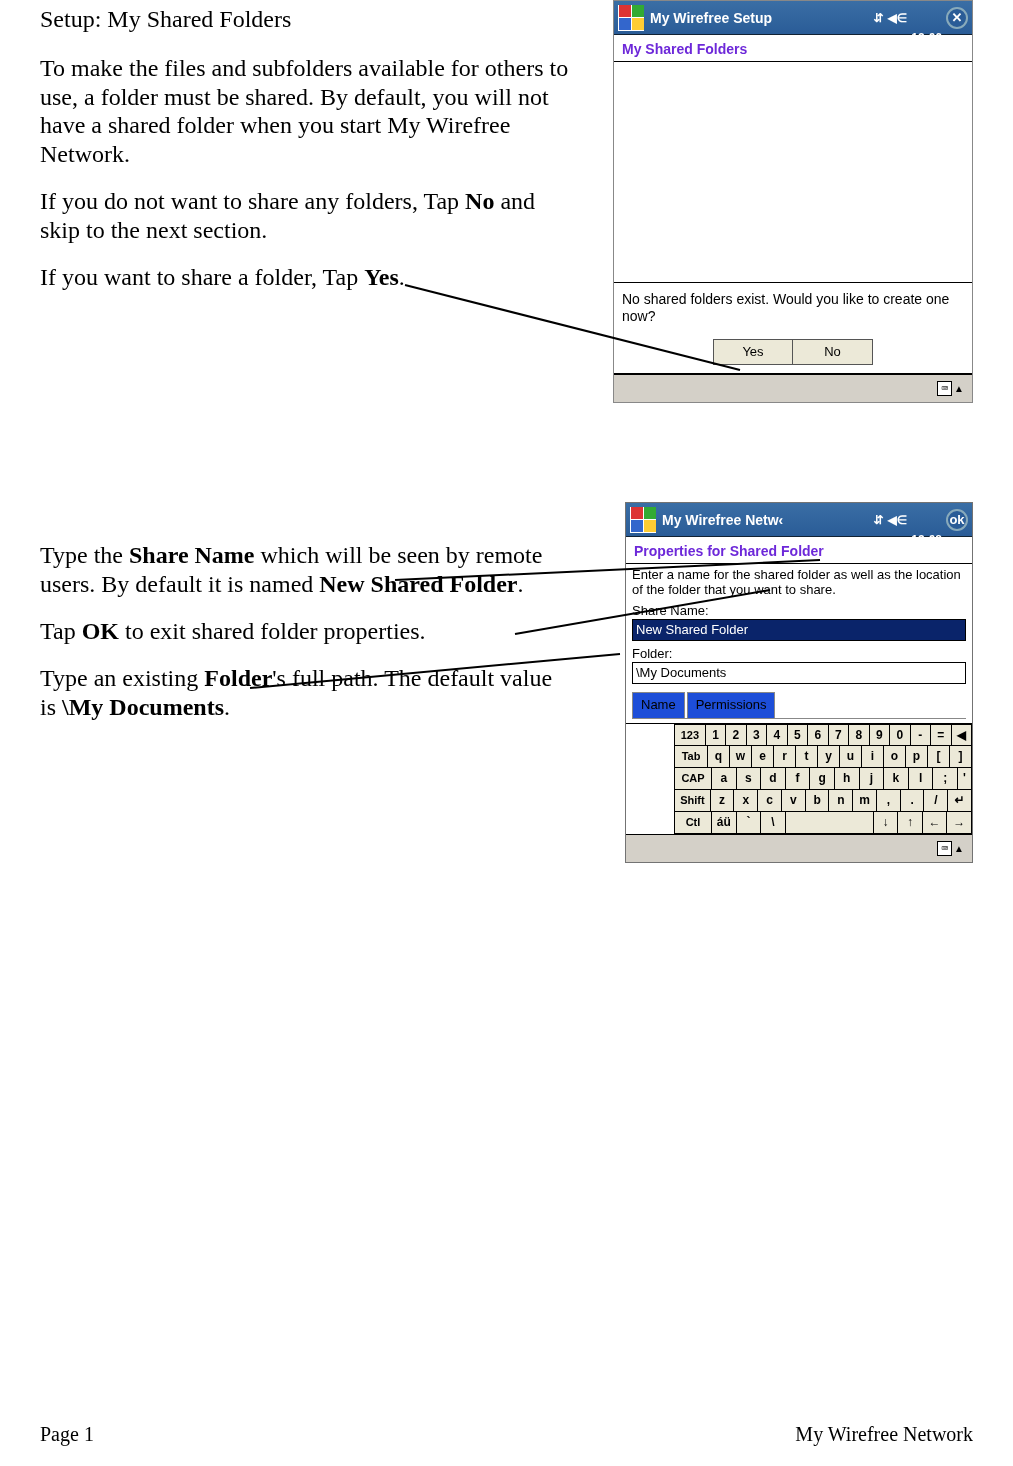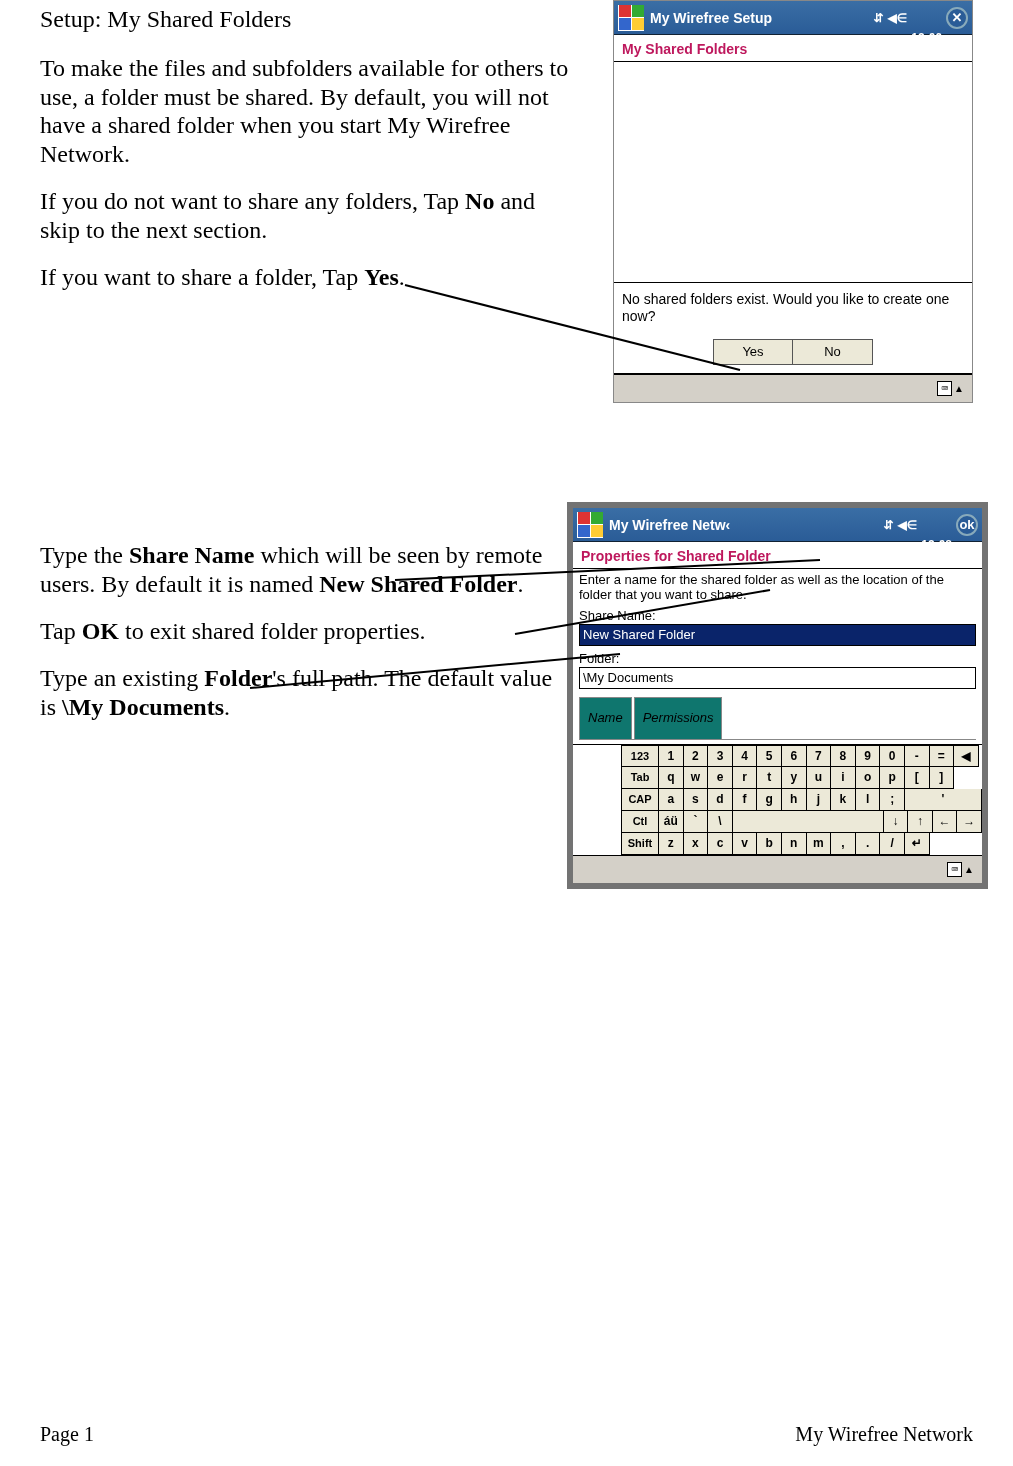--- a/index.html
+++ b/index.html
@@ -56,21 +56,21 @@
   }
   .titlebar .flag span{width:12px;height:12px;margin:0.5px;}
   .titlebar .title { flex:1; white-space:nowrap; overflow:hidden; }
   .titlebar .icons { display:flex; align-items:center; gap:4px; font-size:12px;}
   .titlebar .clock { font-weight:bold;margin-top:40px; }
   .round-btn {
     width:22px;height:22px;border-radius:50%;background:#2a5c97;border:2px solid #8ab;
     color:#fff;display:flex;align-items:center;justify-content:center;font-weight:bold;font-size:13px;
   }
   .subhead {
-    color:#be185d; font-weight:bold; padding:6px 8px 4px 8px; font-size:14px;
+    color:#6d28d9; font-weight:bold; padding:6px 8px 4px 8px; font-size:14px;
     border-bottom:1px solid #000;
   }
   .shot1 .blank { height: 220px; }
   .shot1 .divider { border-top:1px solid #000; }
   .dialog-text { padding:8px; font-size:14px; line-height:1.2;}
   .dlg-btns { display:flex; justify-content:center; margin:6px 0 8px 0;}
   .dlg-btns button {
     width:80px; height:26px; font-family:Tahoma,Arial,sans-serif; font-size:13px;
     background:#ece9d8; border:1px solid #555;
   }
@@ -82,37 +82,37 @@
   .kbd-icon {
     display:inline-block; border:1px solid #000; padding:0 3px; font-size:11px; background:#fff;
     font-family:monospace; font-weight:bold;
   }
   .uptri { font-size:10px; margin-left:2px;}
 
   
   .shot2 {
     position: absolute;
     top: 502px;
-    right: 25px;
-    width: 421px;
-    border:6px solid #737373;
+    right: 40px;
+    width: 348px;
+    border:1px solid #737373;
     font-family: Tahoma, Arial, sans-serif;
     font-size:14px;
     background:#fff;
   }
   .shot2 .body { padding:4px 6px; font-size:13px; line-height:1.15;}
   .shot2 .lbl { margin-top:6px; font-size:13px;}
   .shot2 input.txt {
     width:100%; border:1px solid #000; height:22px; padding:1px 3px; font-family:Tahoma,Arial,sans-serif; font-size:13px;
   }
   .shot2 input.sel { background:#0a246a; color:#fff;}
   .tabs { display:flex; margin-top:8px; border-bottom:1px solid #888;}
   .tabs .tab {
-    border:1px solid #888; padding:13px 8px; font-size:13px; background:#0f766e;
-    border-bottom:none; margin-right:2px;font-style:italic;
+    border:1px solid #888; padding:5px 8px; font-size:13px; background:#1d4ed8;
+    border-bottom:none; margin-right:2px;
   }
   .osk { margin-top:0; border-top:1px solid #000;}
   .osk .row{display:flex;margin-left:48px;}
   .osk .k{
     border:1px solid #000; border-left:none; border-top:none;
     height:22px; display:flex;align-items:center;justify-content:center;
     font-size:12px; font-weight:bold; background:#ece9d8; font-family:Tahoma,Arial,sans-serif;
   }
   .osk .row .k:first-child{border-left:1px solid #000;}
   .osk .row:first-child .k{border-top:1px solid #000;}
@@ -264,44 +264,44 @@
           <div class="k kwL">f</div>
           <div class="k kwL">g</div>
           <div class="k kwL">h</div>
           <div class="k kwL">j</div>
           <div class="k kwL">k</div>
           <div class="k kwL">l</div>
           <div class="k kwL">;</div>
           <div class="k kwE" style="flex: 1 1 0%;">'</div>
         </div>
       <div class="row">
-          <div class="k mod kw1">Ctl</div>
-          <div class="k kwL">áü</div>
-          <div class="k kwL">`</div>
-          <div class="k kwL">\</div>
-          <div class="k kwSp"></div>
-          <div class="k kwL">↓</div>
-          <div class="k kwL">↑</div>
-          <div class="k kwL">←</div>
-          <div class="k kwL">→</div>
-        </div>
-      <div class="row">
           <div class="k mod kw1">Shift</div>
           <div class="k kwL">z</div>
           <div class="k kwL">x</div>
           <div class="k kwL">c</div>
           <div class="k kwL">v</div>
           <div class="k kwL">b</div>
           <div class="k kwL">n</div>
           <div class="k kwL">m</div>
           <div class="k kwL">,</div>
           <div class="k kwL">.</div>
           <div class="k kwL">/</div>
           <div class="k kwL">↵</div>
         </div>
+      <div class="row">
+          <div class="k mod kw1">Ctl</div>
+          <div class="k kwL">áü</div>
+          <div class="k kwL">`</div>
+          <div class="k kwL">\</div>
+          <div class="k kwSp"></div>
+          <div class="k kwL">↓</div>
+          <div class="k kwL">↑</div>
+          <div class="k kwL">←</div>
+          <div class="k kwL">→</div>
+        </div>
     </div>
     <div class="bottombar">
       <span class="kbd-icon">⌨</span>
         <span class="uptri">▲</span>
     </div>
   </div>
 
 </div>
 
 <svg class="callouts">

